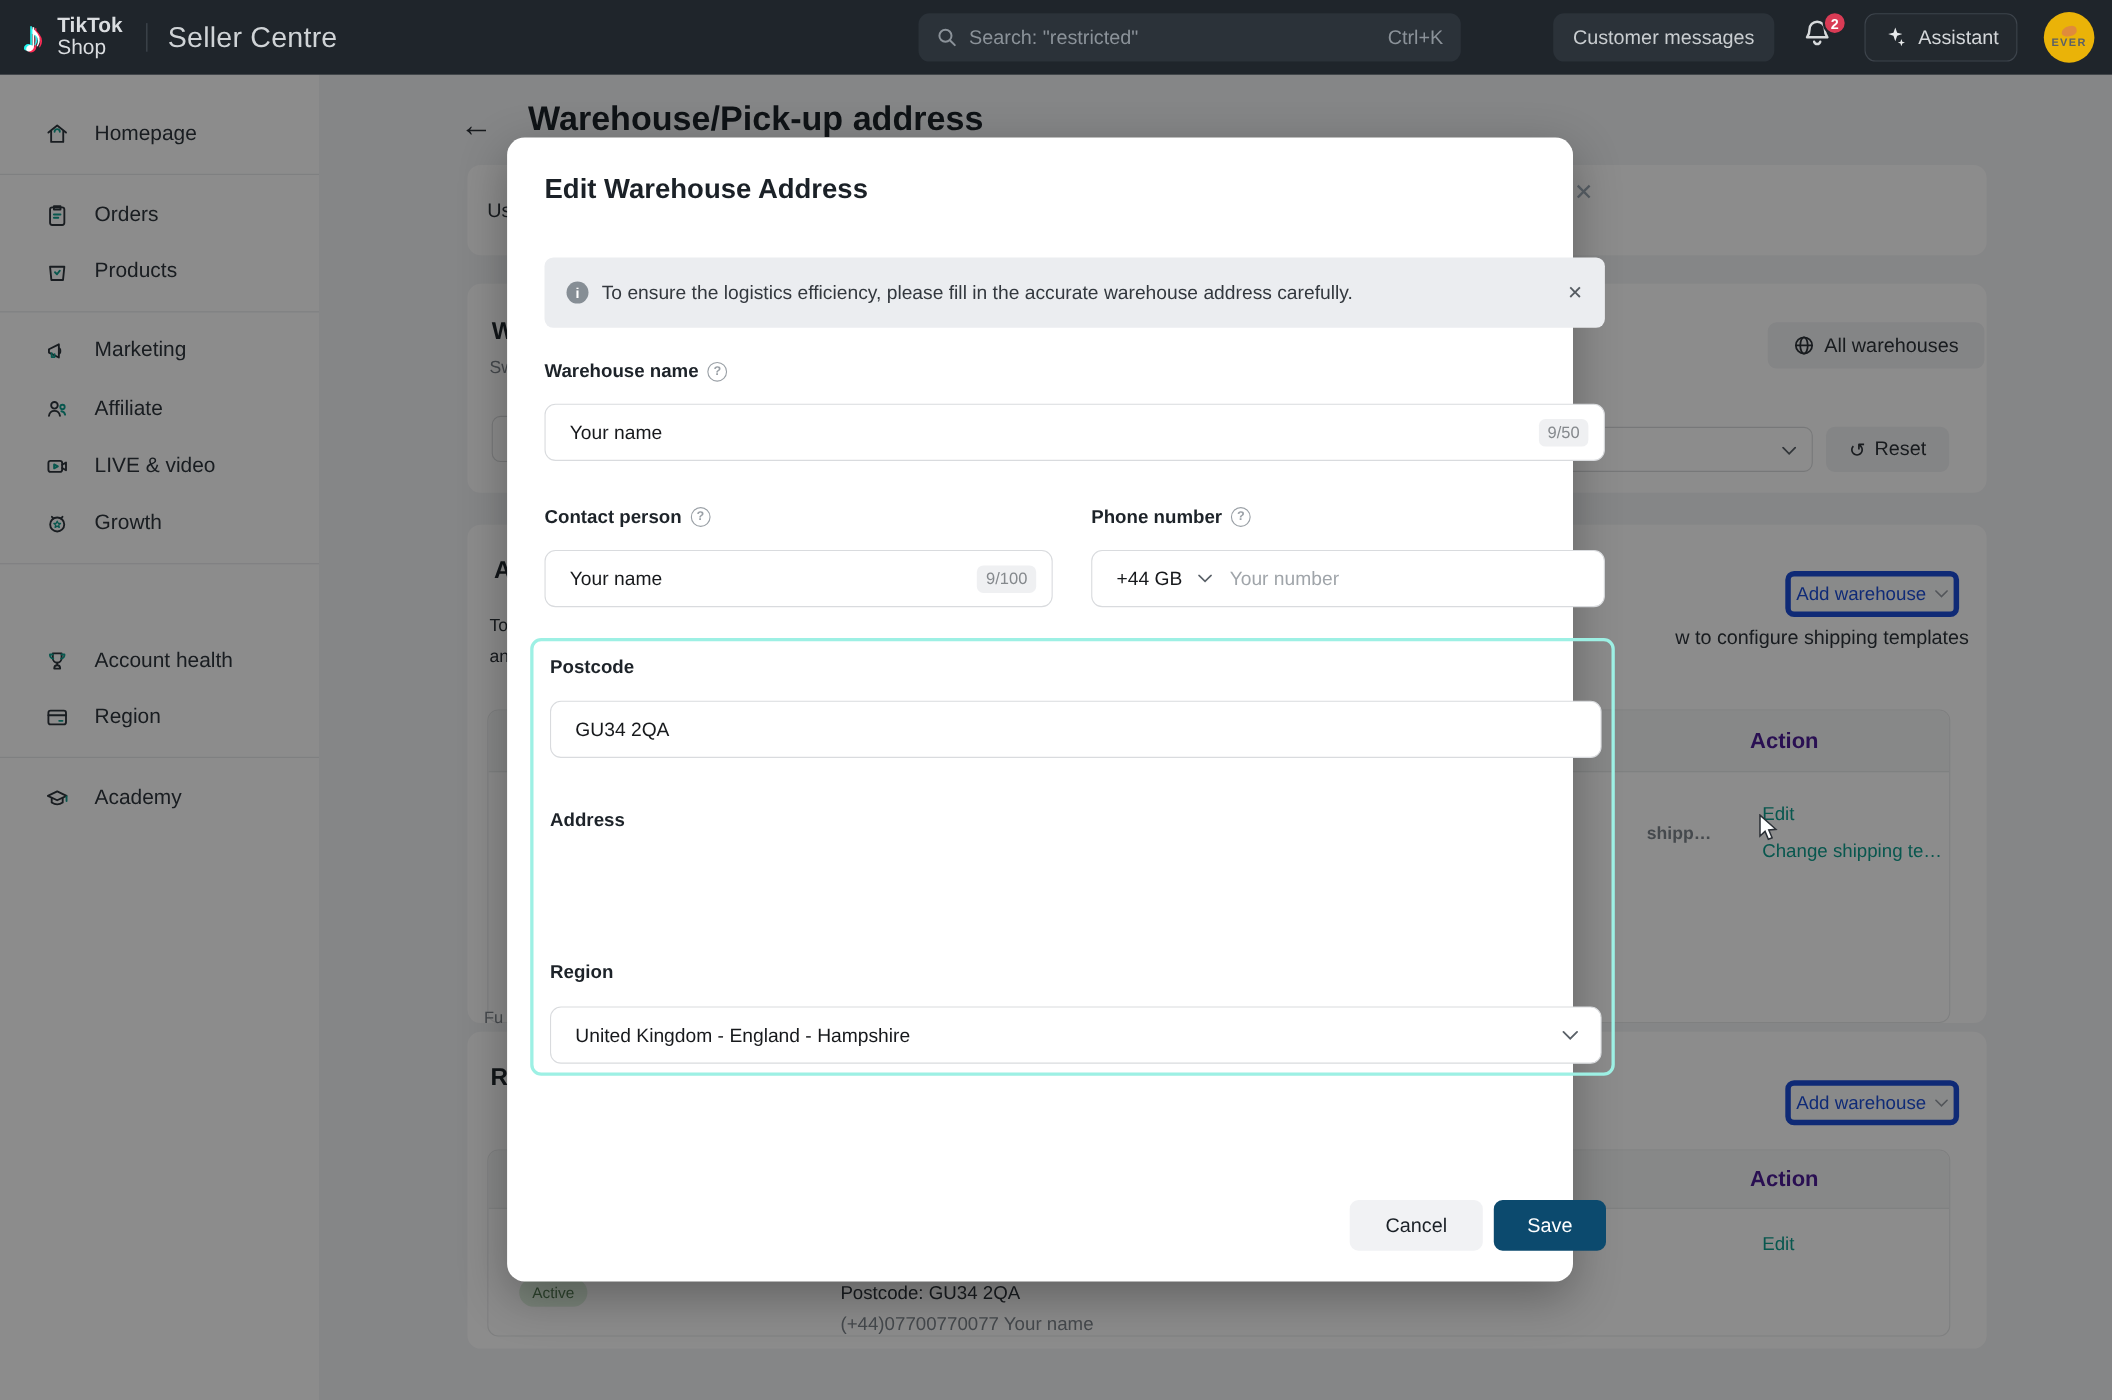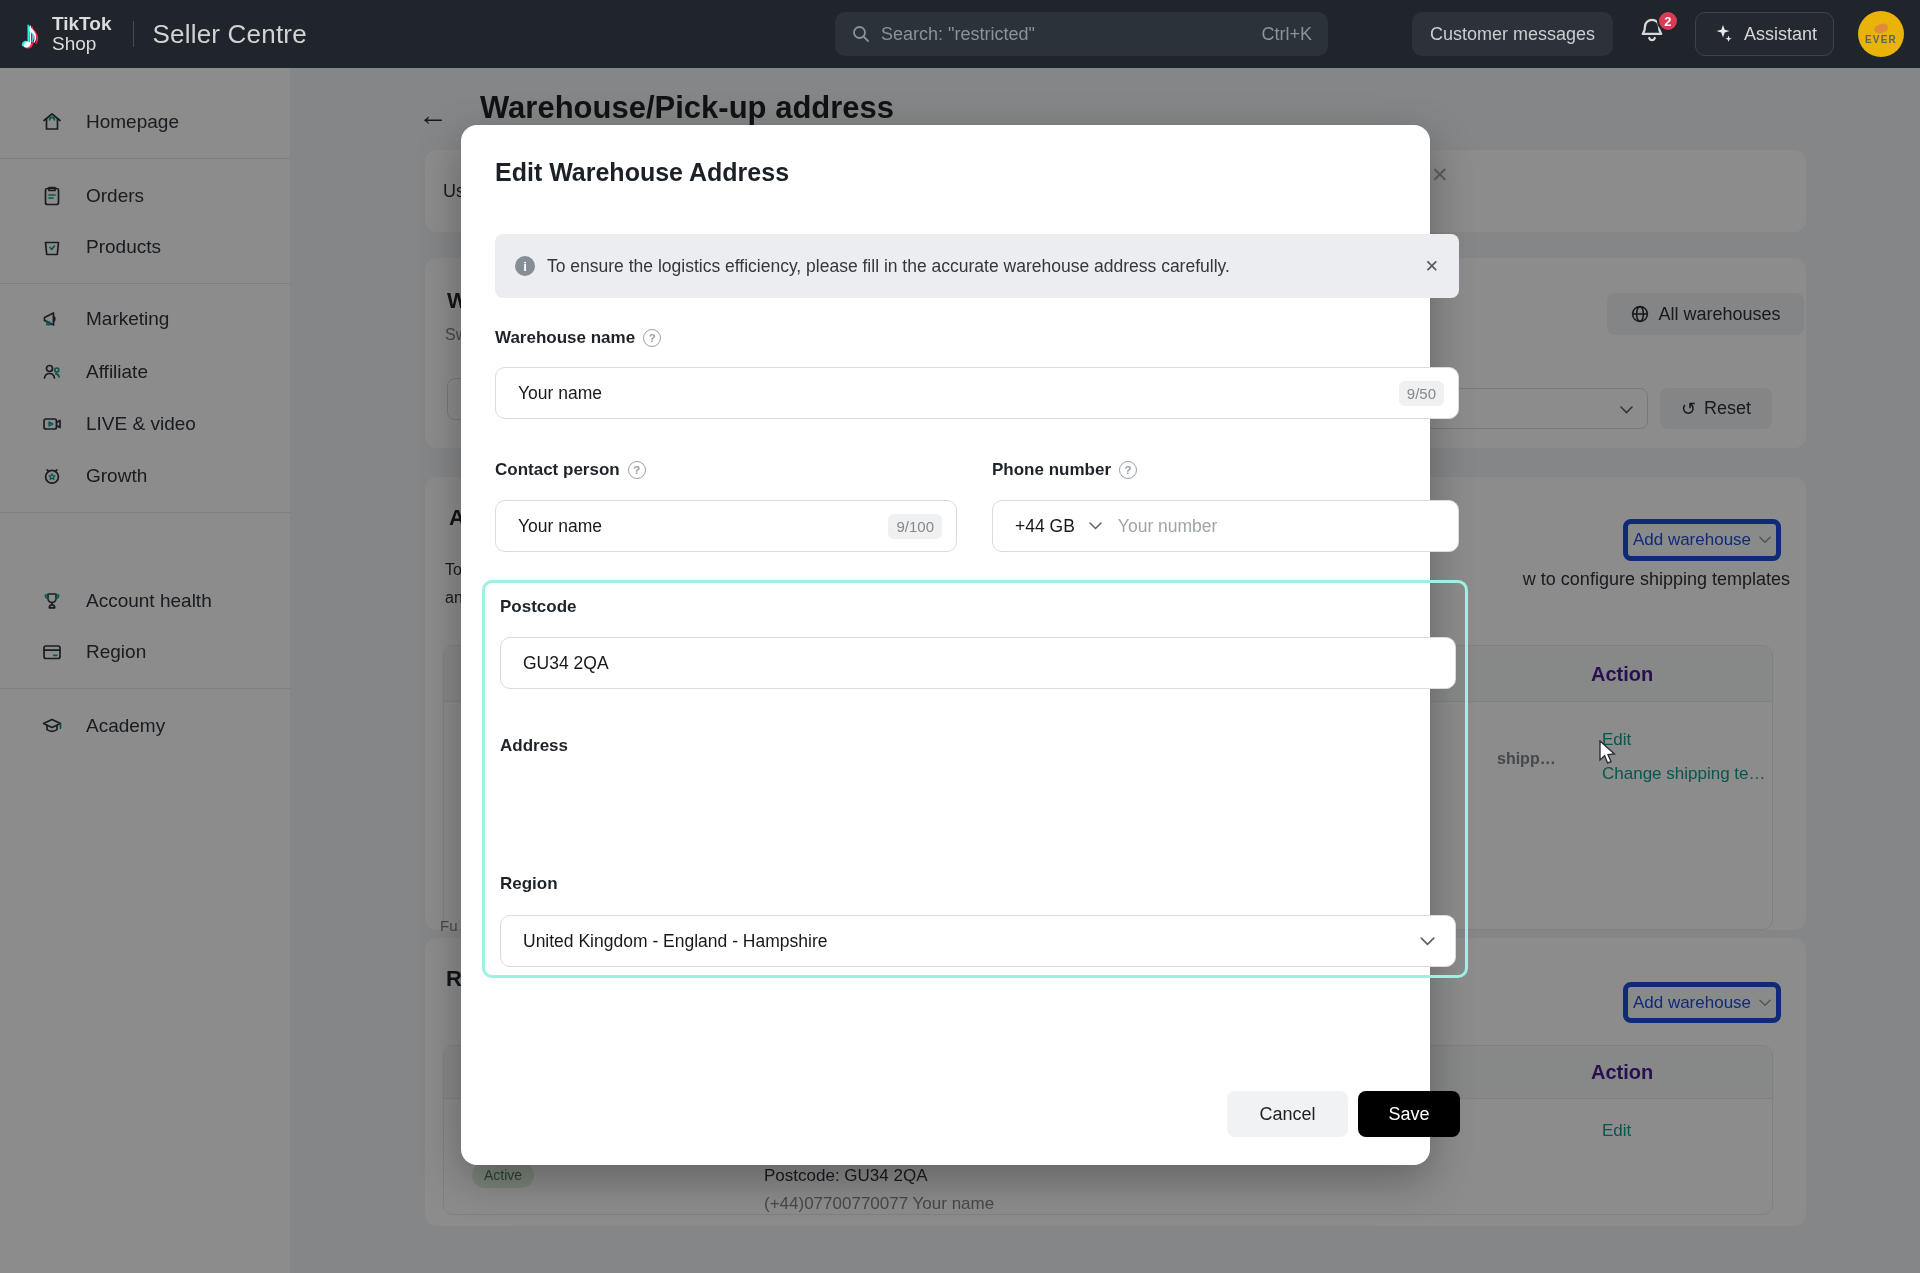--- a/index.html
+++ b/index.html
@@ -87,21 +87,21 @@
   .chev { flex:none; }
   .highlight { position:absolute; left:21px; top:455px; width:986px; height:398px; border:3px solid #9df0e4;
                border-radius:10px; }
   .hl-label { position:absolute; left:15px; font-size:17px; font-weight:bold; color:#1d2329; }
   .select-like { position:absolute; height:52px; border:1px solid #d9dbde; border-radius:10px; background:#fff;
                  display:flex; align-items:center; padding:0 20px 0 22px; font-size:17.5px; color:#17191c; }
   .select-like .val { flex:1; }
   .btn { position:absolute; height:46px; border-radius:8px; font-size:18px; display:flex; align-items:center;
          justify-content:center; cursor:pointer; }
   .btn-cancel { left:766px; top:966px; width:121px; background:#f1f2f4; color:#1b2127; }
-  .btn-save { left:897px; top:966px; width:102px; background:#000000; color:#fff; font-weight:500; }
+  .btn-save { left:897px; top:966px; width:102px; background:#0c4a6e; color:#fff; font-weight:500; }
 
   .cursor { position:absolute; left:1598px; top:740px; z-index:60; }
 </style>
 </head>
 <body>
 
 <div class="screen">
 
   <div class="topbar">
     <div class="brand">

